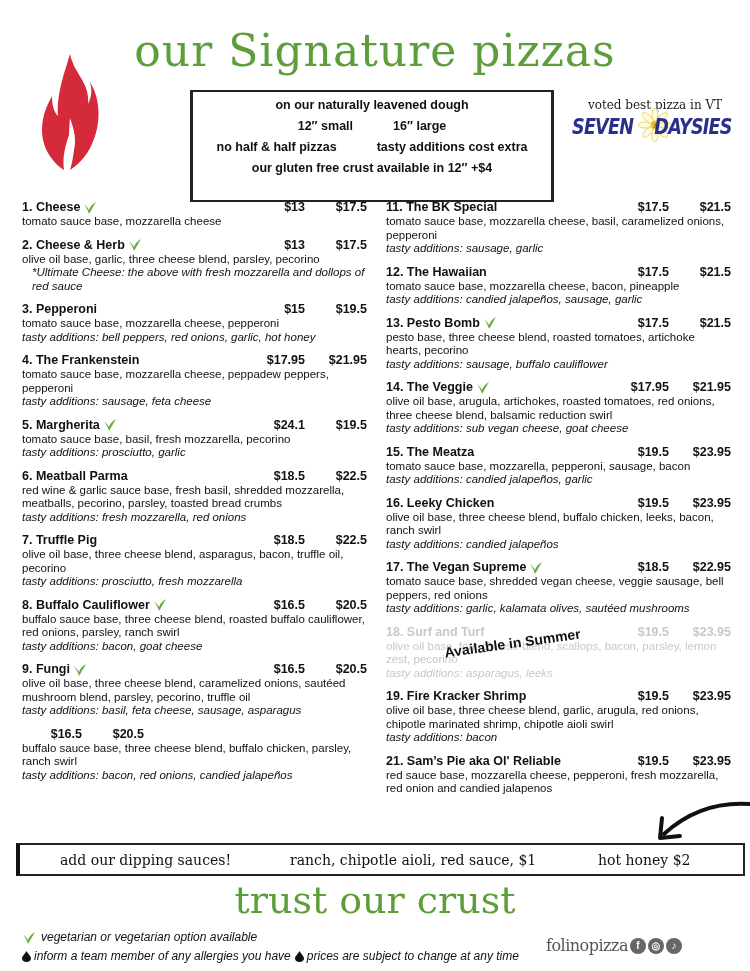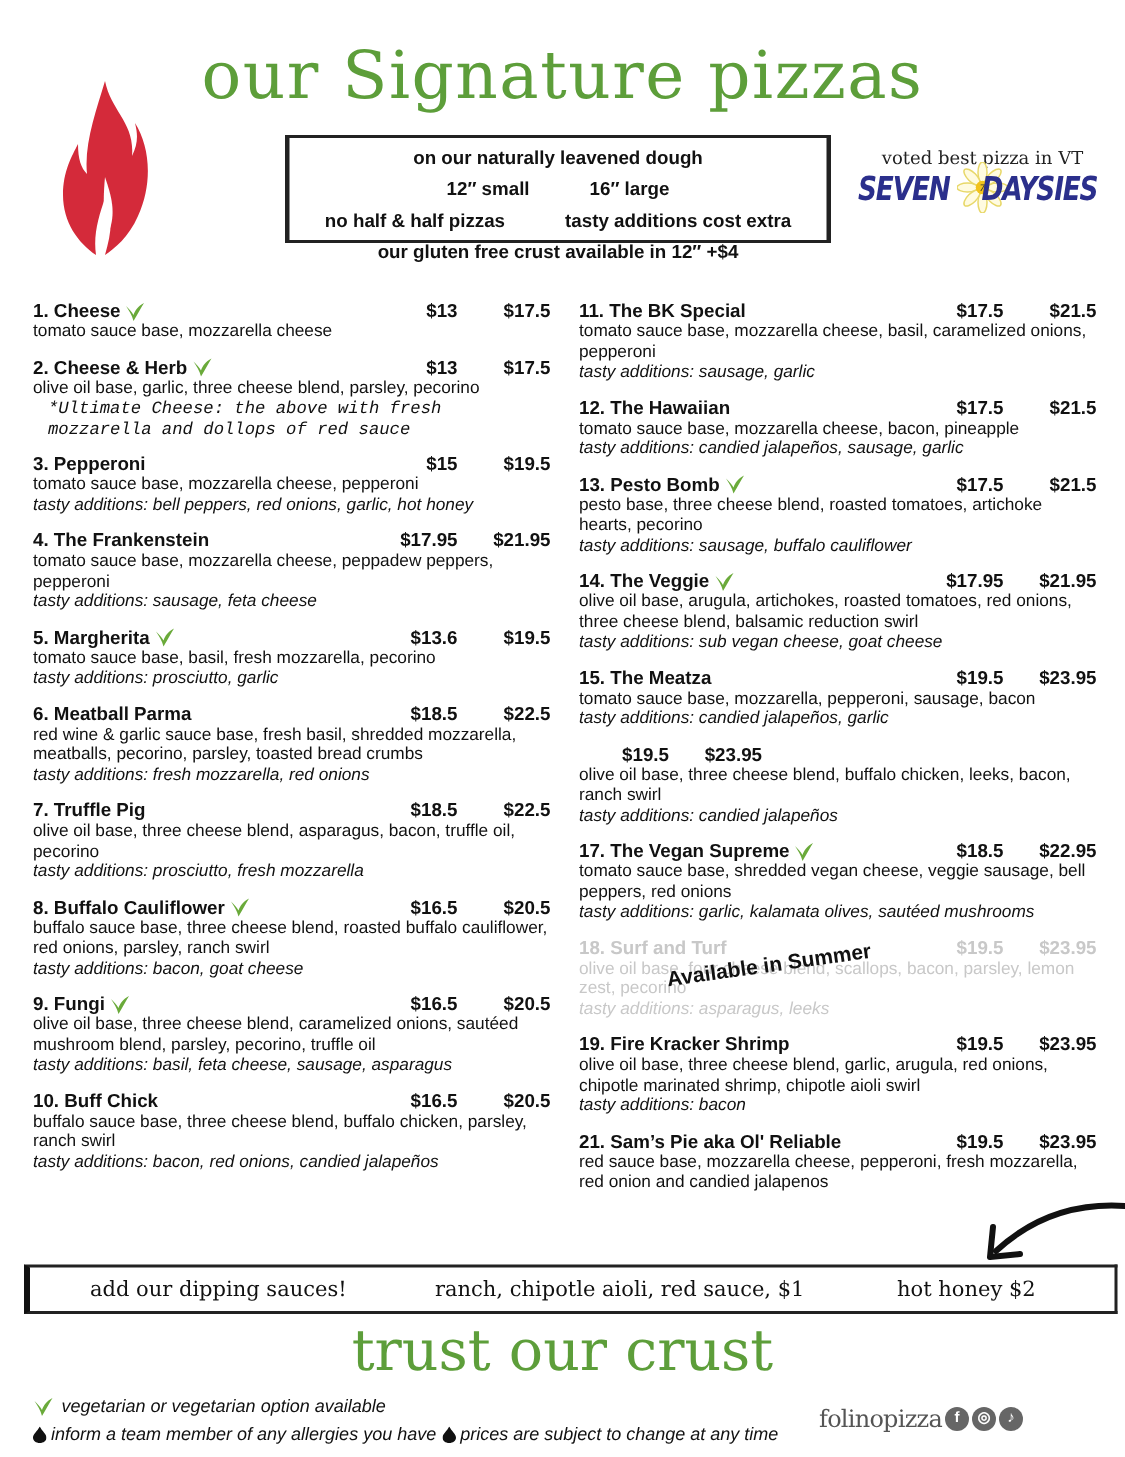--- a/index.html
+++ b/index.html
@@ -7,21 +7,21 @@
     body { position: relative; font-family: "Liberation Sans", sans-serif; color: #111; }
 
     .title {
       position: absolute; left: 0; top: 24px; width: 750px; text-align: center;
       font-family: "DejaVu Serif", serif; font-size: 44px; color: #5d9e3a;
       letter-spacing: 1px; line-height: 54px;
     }
     .flame { position: absolute; left: 40px; top: 52px; width: 60px; height: 120px; }
 
     .info-box {
-      position: absolute; left: 190px; top: 90px; width: 364px; height: 72px;
+      position: absolute; left: 190px; top: 90px; width: 364px; height: 112px;
       border: 2px solid #222; border-left-width: 3px; border-right-width: 3px;
       text-align: center; padding-top: 3px;
     }
     .info-line { font-size: 12.5px; font-weight: bold; line-height: 21px; color: #111; }
     .info-line span + span { margin-left: 40px; }
 
     .award { position: absolute; left: 570px; top: 98px; width: 170px; text-align: center; }
     .award-tag { font-family: "DejaVu Serif", serif; font-size: 12px; color: #222; }
     .award-logo { position: relative; height: 30px; margin-top: 0; font-style: italic; }
     .award-logo .sev { position: absolute; left: 2px; top: 2px; font-family: "DejaVu Sans", sans-serif; font-weight: bold; font-size: 22px; color: #2b2f8c; letter-spacing: -1px; transform: scaleX(0.8); transform-origin: left; }
@@ -32,21 +32,21 @@
     .col-left { left: 22px; width: 345px; }
     .col-right { left: 386px; width: 345px; }
     .item { position: relative; margin-bottom: 9px; }
     .item-head { display: flex; align-items: center; font-weight: bold; font-size: 12.5px; line-height: 15px; }
     .item-name { flex: 1; display: flex; align-items: center; text-align: center; }
     .leaf { display: inline-block; width: 14px; height: 14px; margin-left: 3px; }
     .price-s { width: 60px; text-align: right; }
     .price-l { width: 62px; text-align: right; }
     .item-desc { font-size: 11.5px; line-height: 13.5px; }
     .item-add { font-size: 11.5px; line-height: 13.5px; font-style: italic; }
-    .item-note { font-size: 11.5px; line-height: 13.5px; font-style: italic; padding-left: 10px; font-family: Liberation Mono, monospace; }
+    .item-note { font-size: 11.5px; line-height: 13.5px; font-style: italic; padding-left: 10px; }
     .item.faded { color: #c8c8c8; }
     .summer {
       position: absolute; left: 58px; top: 10px; transform: rotate(-8deg);
       font-weight: bold; font-size: 14px; color: #111; white-space: nowrap;
     }
 
     .arrow { position: absolute; left: 650px; top: 796px; width: 100px; height: 50px; }
 
     .sauce-bar {
       position: absolute; left: 16px; top: 843px; width: 729px; height: 33px;
@@ -159,21 +159,21 @@
       <div class="item-add">tasty additions: sausage, feta cheese</div>
     </div>
     <div class="item">
       <div class="item-head">
         <span class="item-name">
           <span>5. Margherita</span>
           <svg class="leaf" viewBox="0 0 14 14">
             <path d="M1 3 C3 6 5 9 6 13 C9 8 11 4 13 1 C9 3 7 6 6 9 C5 7 3 5 1 3 Z" fill="#6aaa3a"></path>
           </svg>
         </span>
-        <span class="price-s">$13.6</span>
+        <span class="price-s">$24.1</span>
         <span class="price-l">$19.5</span>
       </div>
       <div class="item-desc">tomato sauce base, basil, fresh mozzarella, pecorino</div>
       <div class="item-add">tasty additions: prosciutto, garlic</div>
     </div>
     <div class="item">
       <div class="item-head">
         <span class="item-name">
           <span>6. Meatball Parma</span>
         </span>
@@ -217,23 +217,20 @@
           </svg>
         </span>
         <span class="price-s">$16.5</span>
         <span class="price-l">$20.5</span>
       </div>
       <div class="item-desc">olive oil base, three cheese blend, caramelized onions, sautéed mushroom blend, parsley, pecorino, truffle oil</div>
       <div class="item-add">tasty additions: basil, feta cheese, sausage, asparagus</div>
     </div>
     <div class="item">
       <div class="item-head">
-        <span class="item-name">
-          <span>10. Buff Chick</span>
-        </span>
         <span class="price-s">$16.5</span>
         <span class="price-l">$20.5</span>
       </div>
       <div class="item-desc">buffalo sauce base, three cheese blend, buffalo chicken, parsley, ranch swirl</div>
       <div class="item-add">tasty additions: bacon, red onions, candied jalapeños</div>
     </div>
   </div>
 <div class="col col-right" id="col-right">
     <div class="item">
       <div class="item-head">
@@ -291,20 +288,23 @@
           <span>15. The Meatza</span>
         </span>
         <span class="price-s">$19.5</span>
         <span class="price-l">$23.95</span>
       </div>
       <div class="item-desc">tomato sauce base, mozzarella, pepperoni, sausage, bacon</div>
       <div class="item-add">tasty additions: candied jalapeños, garlic</div>
     </div>
     <div class="item">
       <div class="item-head">
+        <span class="item-name">
+          <span>16. Leeky Chicken</span>
+        </span>
         <span class="price-s">$19.5</span>
         <span class="price-l">$23.95</span>
       </div>
       <div class="item-desc">olive oil base, three cheese blend, buffalo chicken, leeks, bacon, ranch swirl</div>
       <div class="item-add">tasty additions: candied jalapeños</div>
     </div>
     <div class="item">
       <div class="item-head">
         <span class="item-name">
           <span>17. The Vegan Supreme</span>

